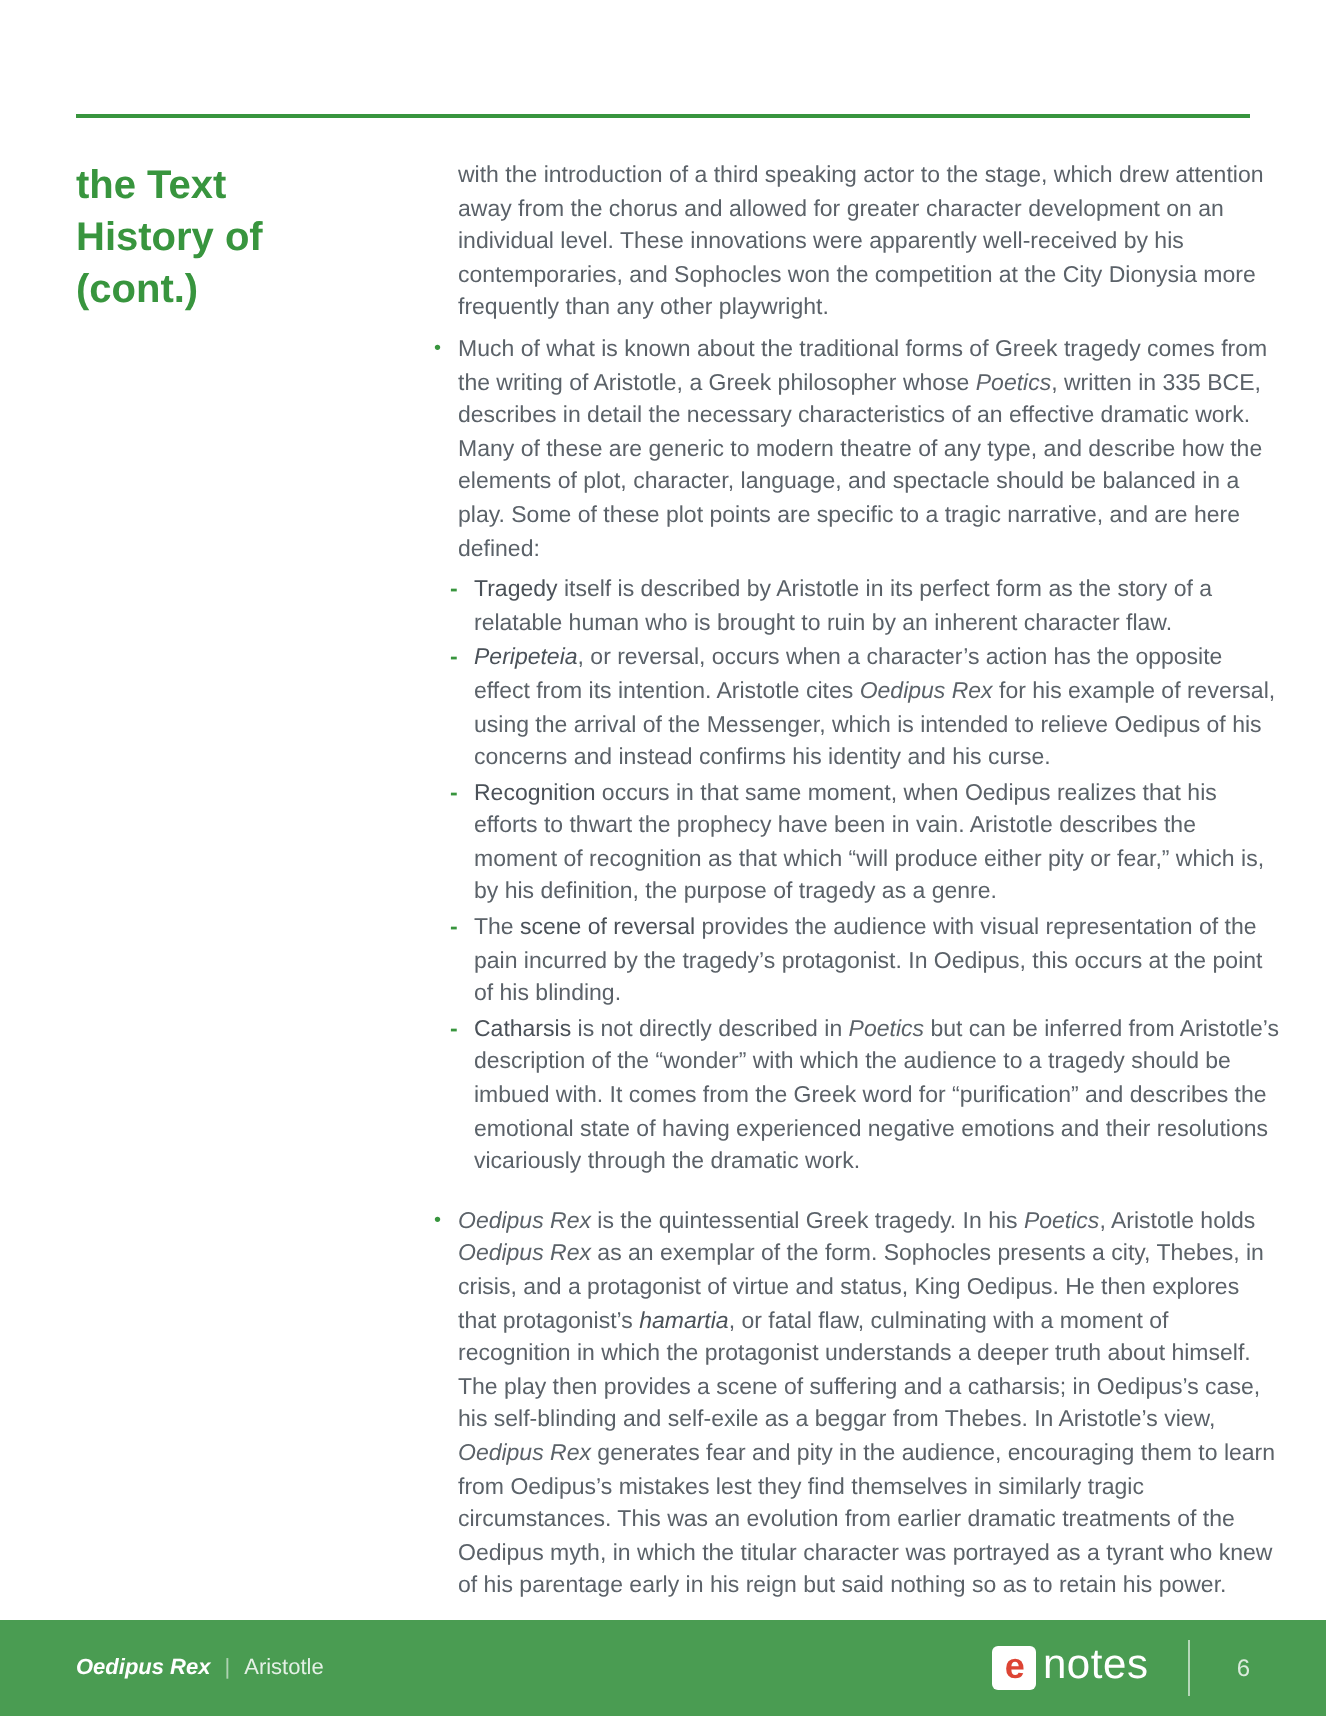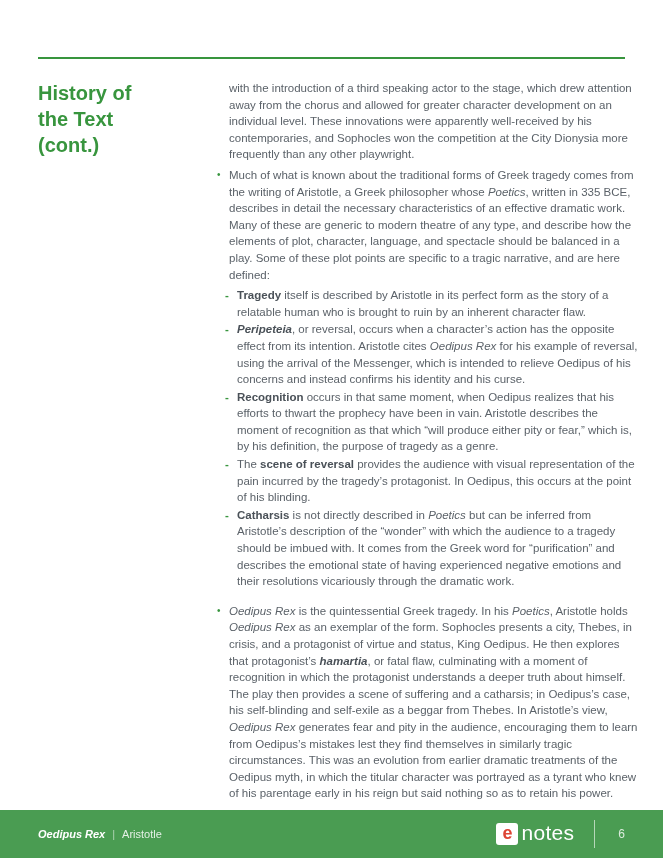--- a/index.html
+++ b/index.html
@@ -38,21 +38,21 @@
   }
   .block{position:relative;margin-bottom:4px;}
   .block.sub{margin-left:8px;margin-bottom:1px;}
   .block.gap{margin-top:13px;}
   .marker{
     position:absolute;left:-12px;top:0;
     color:var(--green);
   }
   .block.bullet > .marker{font-size:10px;}
   .block.sub > .marker{font-weight:700;}
-  .b{font-weight:700;color:var(--text_bold);}
+  .b{font-weight:400;color:var(--text_bold);}
   .i{font-style:italic;margin-top:29px;}
   .continued-note{
     text-align:right;
     margin-top:-16px;
     font-size:9.5px;
     font-style:italic;
     color:var(--note);
   }
   .footer{
     position:absolute;left:0;bottom:0;width:663px;height:48px;
@@ -87,22 +87,22 @@
   .page-number{color:rgba(255,255,255,.8);font-size:12px;}
 </style>
 </head>
 <body>
 
 <div class="page">
 
   <div class="top-rule"></div>
 
   <div class="heading">
+    <div>the Text</div>
     <div>History of</div>
-    <div>the Text</div>
     <div class="cont">(cont.)</div>
   </div>
 
   <div class="body-col">
     <div>
         <div class="block para"><span>with the introduction of a third speaking actor to the stage, which drew attention away from the chorus and allowed for greater character development on an individual level. These innovations were apparently well-received by his contemporaries, and Sophocles won the competition at the City Dionysia more frequently than any other playwright.</span></div>
         <div class="block bullet"><span class="marker">•</span><span>Much of what is known about the traditional forms of Greek tragedy comes from the writing of Aristotle, a Greek philosopher whose </span><span class="i">Poetics</span><span>, written in 335 BCE, describes in detail the necessary characteristics of an effective dramatic work. Many of these are generic to modern theatre of any type, and describe how the elements of plot, character, language, and spectacle should be balanced in a play. Some of these plot points are specific to a tragic narrative, and are here defined:</span></div>
         <div class="block sub"><span class="marker">-</span><span class="b">Tragedy</span><span> itself is described by Aristotle in its perfect form as the story of a relatable human who is brought to ruin by an inherent character flaw.</span></div>
         <div class="block sub"><span class="marker">-</span><span class="b i">Peripeteia</span><span>, or reversal, occurs when a character’s action has the opposite effect from its intention. Aristotle cites </span><span class="i">Oedipus Rex</span><span> for his example of reversal, using the arrival of the Messenger, which is intended to relieve Oedipus of his concerns and instead confirms his identity and his curse.</span></div>
         <div class="block sub"><span class="marker">-</span><span class="b">Recognition</span><span> occurs in that same moment, when Oedipus realizes that his efforts to thwart the prophecy have been in vain. Aristotle describes the moment of recognition as that which “will produce either pity or fear,” which is, by his definition, the purpose of tragedy as a genre.</span></div>

